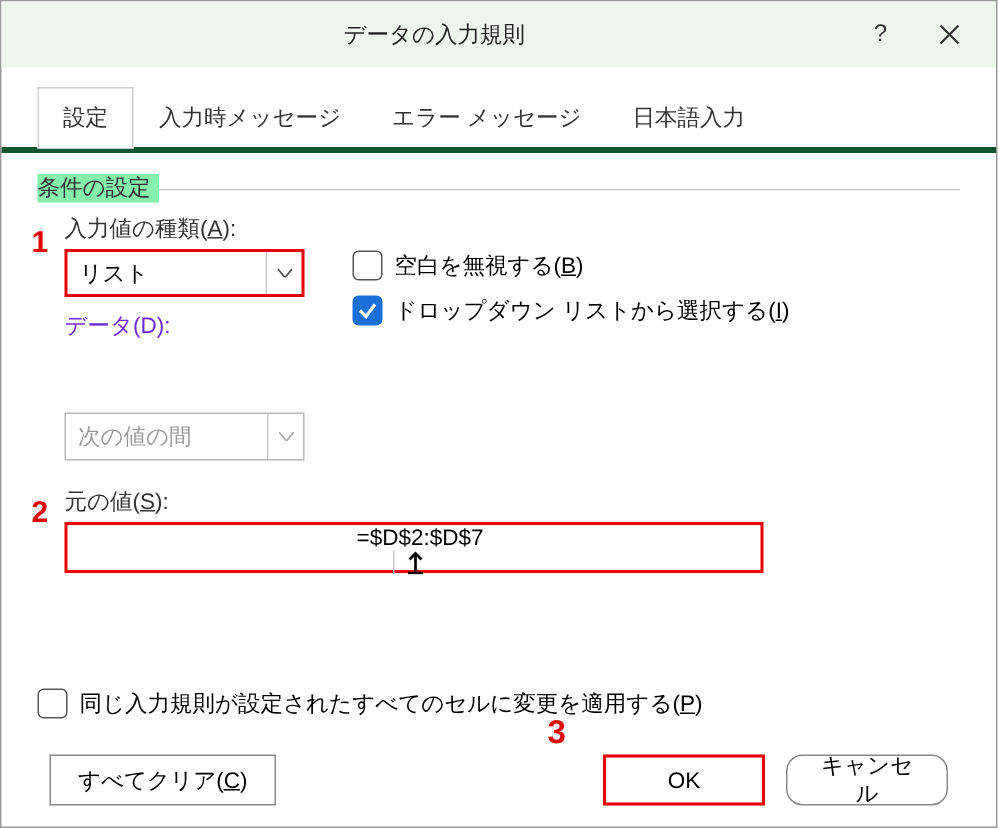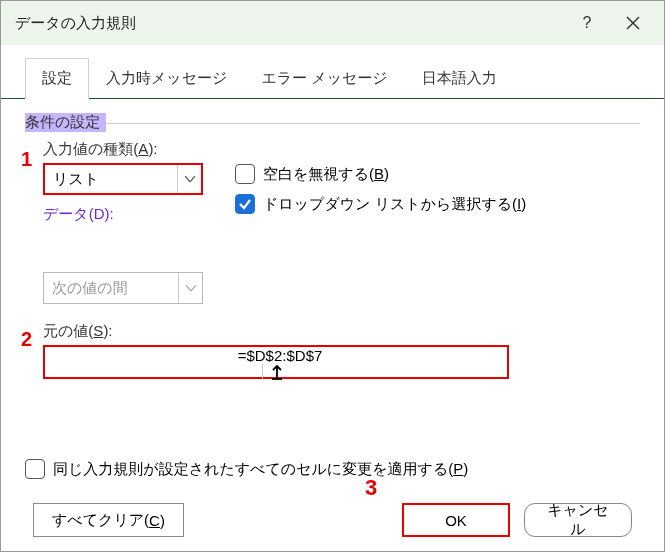--- a/index.html
+++ b/index.html
@@ -20,35 +20,36 @@
     height: 44px;
     background: #eef5ec;
     display: flex;
     align-items: center;
     padding: 0 8px 0 14px;
   }
   .titlebar .title {
     flex: 1;
     font-size: 15px;
     color: #222;
+    text-align: center;
   }
   .titlebar .help-btn, .titlebar .close-btn {
     width: 46px;
     height: 44px;
     display: flex;
     align-items: center;
     justify-content: center;
     font-size: 16px;
     color: #333;
     cursor: pointer;
   }
   .tabs {
     display: flex;
     padding: 12px 16px 0 24px;
-    border-bottom: 1px solid #14532d;
+    border-bottom: 4px solid #14532d;
   }
   .tab {
     padding: 10px 16px 10px 16px;
     font-size: 15px;
     color: #333;
     cursor: pointer;
     border: 1px solid transparent;
     border-bottom: none;
     position: relative;
     top: 1px;
@@ -58,21 +59,21 @@
     border-bottom: 1px solid #fff;
     background: #fff;
   }
   .content {
     padding: 14px 24px 0 24px;
   }
   .fieldset-label {
     font-size: 15px;
     color: #333;
     padding-right: 6px;
-    background: #c4b5fd;
+    background: #86efac;
     position: relative;
     z-index: 1;
     display: inline-block;
   }
   .fieldset-line {
     border-top: 1px solid #d0d0d0;
     margin-top: -9px;
     margin-bottom: 16px;
   }
   .form-row {

